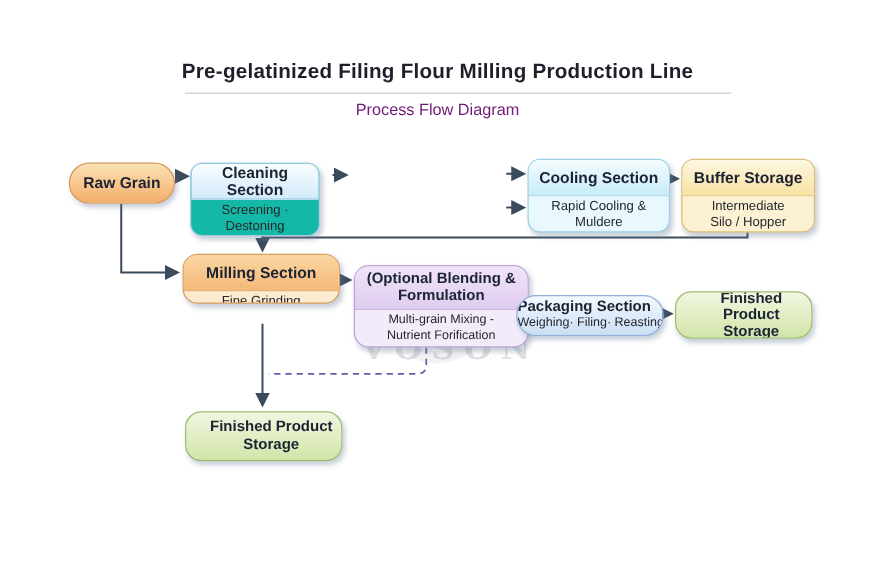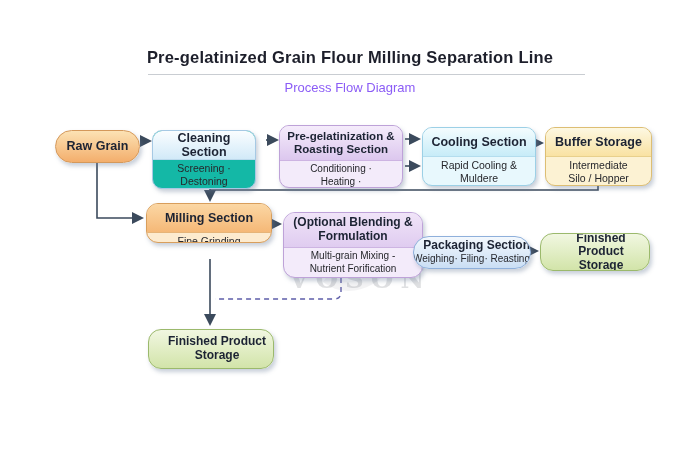--- a/index.html
+++ b/index.html
@@ -4,21 +4,21 @@
 <style>
   html,body{margin:0;padding:0;background:#ffffff;}
   #canvas{position:relative;width:700px;height:466px;background:#ffffff;overflow:hidden;
           font-family:"Liberation Sans",sans-serif;}
 
   
   .title{position:absolute;left:0;top:48;width:700px;text-align:center;top:48px;
          font-size:16.5px;font-weight:bold;color:#1d1f2b;letter-spacing:.2px;}
   .title-rule{position:absolute;left:148px;top:74px;width:437px;height:1px;background:#c9cdd2;}
   .subtitle{position:absolute;left:0;top:80px;width:700px;text-align:center;
-            font-size:13px;color:#8b5cf6;}
+            font-size:13px;color:#701a75;}
 
   
   .watermark{position:absolute;left:250px;top:264px;width:220px;text-align:center;z-index:1;
              font-family:"DejaVu Serif",serif;font-weight:bold;font-size:26px;
              letter-spacing:7px;color:rgba(110,112,122,0.22);}
 
   
   svg.wires{position:absolute;left:0;top:0;z-index:2;}
 
   
@@ -49,36 +49,36 @@
 
   .n-milling{left:146px;top:203px;width:126px;height:40px;border-radius:12px;border-color:#D89E5C;background:#FDEBCF;}
   .n-milling .head{height:24px;background:linear-gradient(#FBD7A4,#F5B877);border-bottom:1px solid #E6B478;}
 
   .n-blending{left:283px;top:212px;width:140px;height:66px;border-radius:12px;border-color:#BEA2D8;background:#F3EBFA;}
   .n-blending .head{min-height:30px;font-size:12px;background:linear-gradient(#F0E4F8,#DFCCF0);border-bottom:1px solid #CDB4E2;}
   .n-blending .body{font-size:10px;}
 
   .n-packaging{left:413px;top:236px;width:118px;height:33px;border-radius:16px;border-color:#8FB0DB;
                background:linear-gradient(#F3F8FD,#CADEF4);
-               display:flex;flex-direction:column;align-items:flex-end;justify-content:center;}
+               display:flex;flex-direction:column;align-items:flex-start;justify-content:center;}
   .n-packaging .head{font-size:12px;padding:0;}
   .n-packaging .body{font-size:10px;padding:0;white-space:nowrap;}
 
   .n-green{border-radius:13px;border-color:#9BB96C;background:linear-gradient(#F1F7E1,#D2E4A9);
            display:flex;align-items:center;justify-content:center;padding-left:12px;}
   .n-finished-right{left:540px;top:233px;width:110px;height:38px;}
   .n-finished-bottom{left:148px;top:329px;width:126px;height:40px;}
   .n-green .head{font-size:12px;}
 </style>
 </head>
 <body>
 
 <div id="canvas">
 
-  <div class="title">Pre-gelatinized Grain Flour Milling Separation Line</div>
+  <div class="title">Pre-gelatinized Filing Flour Milling Production Line</div>
   <div class="title-rule"></div>
   <div class="subtitle">Process Flow Diagram</div>
 
   <div class="watermark">VOSON</div>
 
   <svg class="wires" width="700" height="466" viewBox="0 0 700 466">
     <defs>
       <marker id="arr" viewBox="0 0 10 10" refX="7.5" refY="5" markerWidth="7.5" markerHeight="7.5" orient="auto-start-reverse">
         <path d="M0,0 L10,5 L0,10 z" fill="#3b4a5c"></path>
       </marker>
@@ -103,24 +103,20 @@
 
   <div class="node n-raw">
     <div class="head">Raw Grain</div>
   </div>
 
   <div class="node n-cleaning">
     <div class="head">Cleaning Section</div>
     <div class="body">Screening · Destoning Magratic Separation</div>
   </div>
 
-  <div class="node n-pregel">
-    <div class="head">Pre-gelatinization &amp; Roasting Section</div>
-    <div class="body">Conditioning · Heating · Gelatinization · Reasting</div>
-  </div>
 
   <div class="node n-cooling">
     <div class="head">Cooling Section</div>
     <div class="body">Rapid Cooling &amp; Muldere Stabilization</div>
   </div>
 
   <div class="node n-buffer">
     <div class="head">Buffer Storage</div>
     <div class="body">Intermediate Silo / Hopper</div>
   </div>

